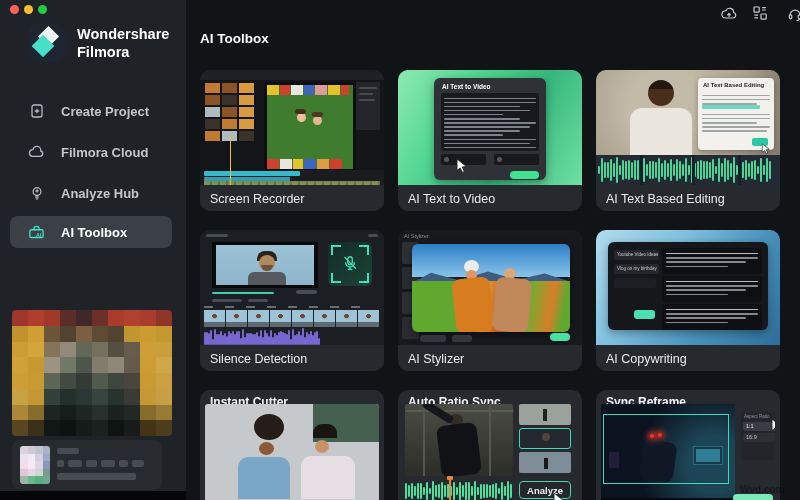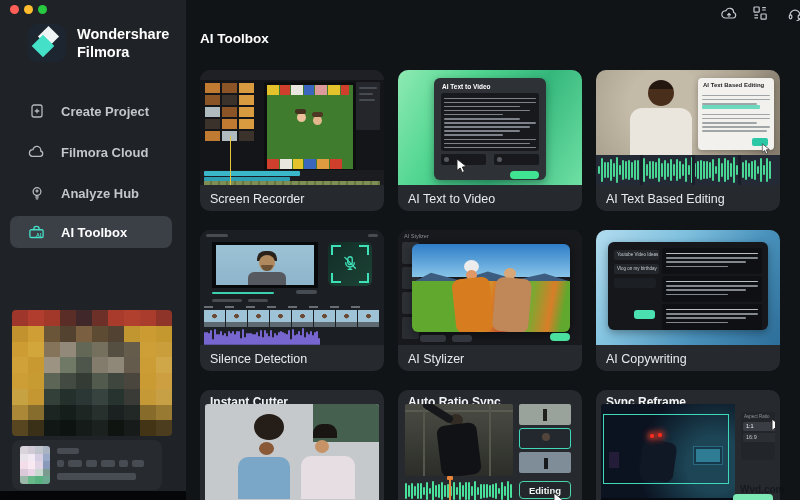--- a/index.html
+++ b/index.html
@@ -678,21 +678,21 @@
           <div style="flex: 0 0 auto; width: 2px; border-radius: 1px; background: rgb(73, 224, 156); height: 62.1184%;"></div>
           <div style="flex: 0 0 auto; width: 2px; border-radius: 1px; background: rgb(73, 224, 156); height: 74.5782%;"></div>
           <div style="flex: 0 0 auto; width: 2px; border-radius: 1px; background: rgb(73, 224, 156); height: 23.139%;"></div>
           <div style="flex: 0 0 auto; width: 2px; border-radius: 1px; background: rgb(73, 224, 156); height: 84.0575%;"></div>
           <div style="flex: 0 0 auto; width: 2px; border-radius: 1px; background: rgb(73, 224, 156); height: 43.6102%;"></div>
           <div style="flex: 0 0 auto; width: 2px; border-radius: 1px; background: rgb(73, 224, 156); height: 86.4443%;"></div>
           <div style="flex: 0 0 auto; width: 2px; border-radius: 1px; background: rgb(73, 224, 156); height: 67.3619%;"></div>
         </div>
       <div class="abs" style="left:46px;top:74px;width:2px;height:24px;background:#e8853a;"></div>
       <div class="abs" style="left:44px;top:72px;width:6px;height:4px;background:#e8853a;border-radius:1px;"></div>
-      <div class="abs" style="left:116px;top:77px;width:52px;height:18px;background:#23272c;border:1px solid #49d5a8;border-radius:4px;box-sizing:border-box;color:#eef5f0;font-weight:bold;font-size:9.5px;display:flex;align-items:center;justify-content:center;">Editing</div>
+      <div class="abs" style="left:116px;top:77px;width:52px;height:18px;background:#23272c;border:1px solid #49d5a8;border-radius:4px;box-sizing:border-box;color:#eef5f0;font-weight:bold;font-size:9.5px;display:flex;align-items:center;justify-content:center;">Analyze</div>
       <span class="cursor" style="left:150px;top:88px;">
         <svg viewBox="0 0 12 16" width="12" height="16">
             <path d="M1 1 L1 12.5 L4.2 10 L6.2 14.5 L8.4 13.4 L6.3 9 L10.5 8.6 Z" fill="#fff" stroke="#222" stroke-width="0.9"></path>
           </svg>
       </span>
     </div>
   </div>
 
   <div class="card card3" style="left:596px;top:390px;height:141px;">
     <div class="t3">Sync Reframe</div>

